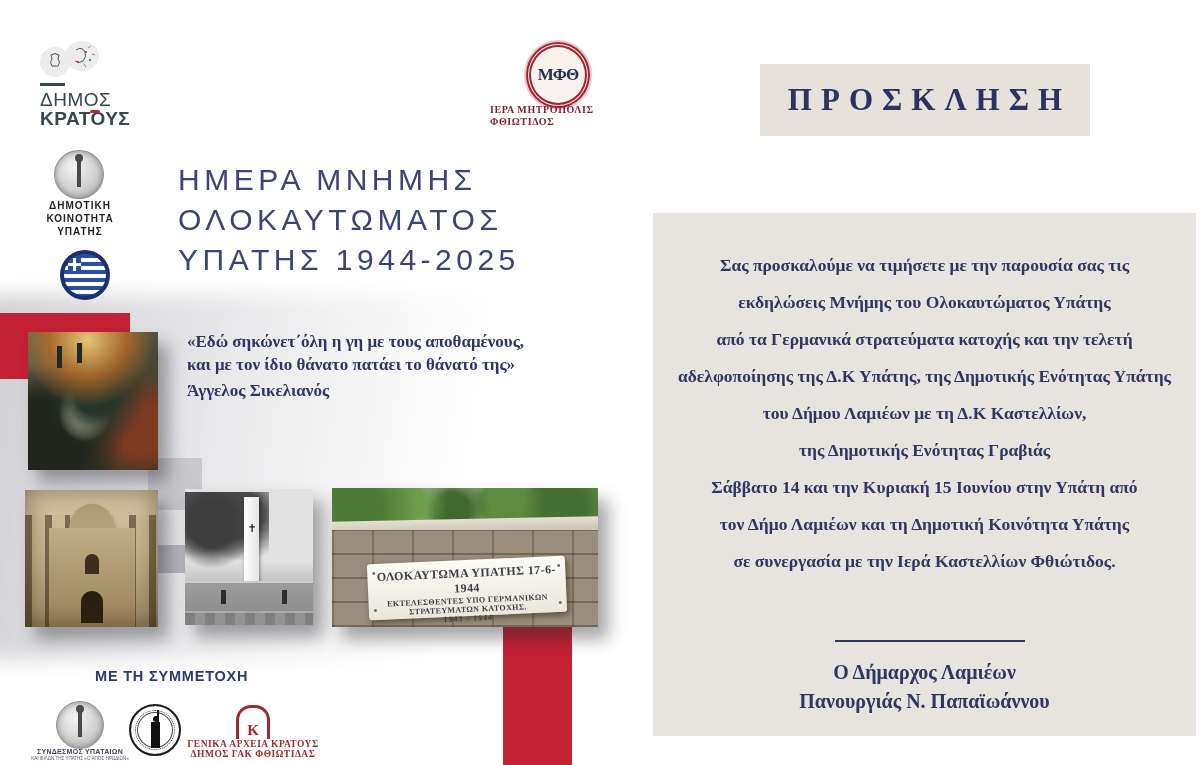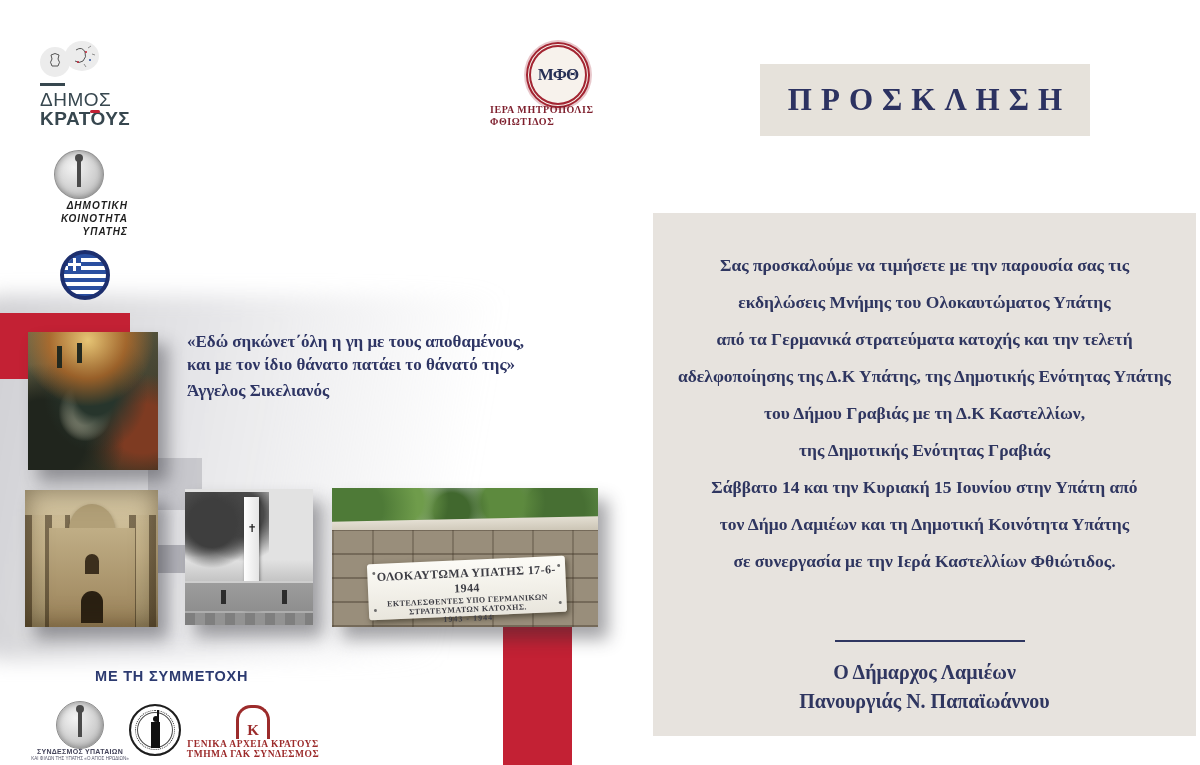--- a/index.html
+++ b/index.html
@@ -21,21 +21,21 @@
   
   .lamia-name-rule{left:40px;top:83px;width:25px;height:3px;background:#37474f;}
   .lamia-name-1{left:40px;top:89px;font-size:19px;color:#37474f;letter-spacing:.5px;}
   .lamia-name-2{left:40px;top:108px;font-size:19px;font-weight:bold;color:#37474f;letter-spacing:.5px;}
   .lamia-accent{left:90px;top:110px;width:10px;height:3px;background:#c32134;border-radius:2px;}
 
   .coin{border-radius:50%;background:radial-gradient(circle at 40% 35%,#f4f4f4,#cfcfcf 55%,#a9a9a9);
         border:1px solid #8f8f8f;box-shadow:inset 0 0 6px rgba(0,0,0,.35);}
   .coin-figure{position:absolute;left:50%;top:22%;width:4px;height:55%;background:#4a4a4a;transform:translateX(-50%);}
   .coin-figure:before{content:"";position:absolute;left:-2px;top:-7px;width:8px;height:8px;border-radius:50%;background:#4a4a4a;}
-  .community-caption{left:32px;width:96px;text-align:right;font-size:10px;font-weight:bold;color:#1d1d1d;letter-spacing:1px;font-style:italic;}
+  .community-caption{left:32px;width:96px;text-align:center;font-size:10px;font-weight:bold;color:#1d1d1d;letter-spacing:1px;}
 
   .flag-emblem{left:60px;top:250px;width:42px;height:42px;border-radius:50%;border:4px solid #1d2f6e;
     background:repeating-linear-gradient(180deg,#2a4fa0 0 4px,#ffffff 4px 8px);overflow:hidden;}
   .flag-cross{position:absolute;left:4px;top:4px;width:13px;height:13px;background:#2a4fa0;}
   .flag-cross:before{content:"";position:absolute;left:5px;top:0;width:3px;height:13px;background:#fff;}
   .flag-cross:after{content:"";position:absolute;left:0;top:5px;width:13px;height:3px;background:#fff;}
 
   
   .metropolis-emblem{left:526px;top:42px;width:54px;height:56px;border-radius:50%;
     border:5px double #a32532;background:#f7f2ec;box-shadow:0 0 0 2px rgba(163,37,50,.25);
@@ -189,38 +189,43 @@
   <div class="abs flag-emblem">
     <div class="flag-cross"></div>
   </div>
 
   <div class="abs metropolis-emblem">
     <span class="metropolis-mono">ΜΦΘ</span>
   </div>
   <div class="abs metropolis-cap" style="top:104px;">ΙΕΡΑ ΜΗΤΡΟΠΟΛΙΣ</div>
   <div class="abs metropolis-cap" style="top:116px;">ΦΘΙΩΤΙΔΟΣ</div>
 
+  <div class="abs title">
+    <div>ΗΜΕΡΑ ΜΝΗΜΗΣ</div>
+    <div>ΟΛΟΚΑΥΤΩΜΑΤΟΣ</div>
+    <div>ΥΠΑΤΗΣ 1944-2025</div>
+  </div>
 
   <div class="abs quote">
     <div>«Εδώ σηκώνετ΄όλη η γη με τους αποθαμένους,</div>
     <div>και με τον ίδιο θάνατο πατάει το θάνατό της»</div>
   </div>
   <div class="abs quote-author">Άγγελος Σικελιανός</div>
 
   <div class="abs prosklisi-box">
     <span class="prosklisi-text">ΠΡΟΣΚΛΗΣΗ</span>
   </div>
 
   <div class="abs invite-box"></div>
   <div class="abs invite-lines">
     <div>Σας προσκαλούμε να τιμήσετε με την παρουσία σας τις</div>
     <div>εκδηλώσεις Μνήμης του Ολοκαυτώματος Υπάτης</div>
     <div>από τα Γερμανικά στρατεύματα κατοχής και την τελετή</div>
     <div>αδελφοποίησης της Δ.Κ Υπάτης, της Δημοτικής Ενότητας Υπάτης</div>
-    <div>του Δήμου Γραβιάς με τη Δ.Κ Καστελλίων,</div>
+    <div>του Δήμου Λαμιέων με τη Δ.Κ Καστελλίων,</div>
     <div>της Δημοτικής Ενότητας Γραβιάς</div>
     <div>Σάββατο 14 και την Κυριακή 15 Ιουνίου στην Υπάτη από</div>
     <div>τον Δήμο Λαμιέων και τη Δημοτική Κοινότητα Υπάτης</div>
     <div>σε συνεργασία με την Ιερά Καστελλίων Φθιώτιδος.</div>
   </div>
   <div class="abs sig-divider"></div>
   <div class="abs sig-block">
     <div>Ο Δήμαρχος Λαμιέων</div>
     <div>Πανουργιάς Ν. Παπαϊωάννου</div>
   </div>
@@ -278,15 +283,15 @@
 
   <div class="abs museum-emblem">
     <div class="museum-ring"></div>
     <div class="museum-figure"></div>
   </div>
 
   <div class="abs gak-monogram">
     <span>K</span>
   </div>
   <div class="abs gak-cap" style="top:739px;">ΓΕΝΙΚΑ ΑΡΧΕΙΑ ΚΡΑΤΟΥΣ</div>
-  <div class="abs gak-cap" style="top:749px;">ΤΜΗΜΑ ΓΑΚ ΣΥΝΔΕΣΜΟΣ</div>
+  <div class="abs gak-cap" style="top:749px;">ΔΗΜΟΣ ΓΑΚ ΦΘΙΩΤΙΔΑΣ</div>
 
 </div>
 
 </body></html>

